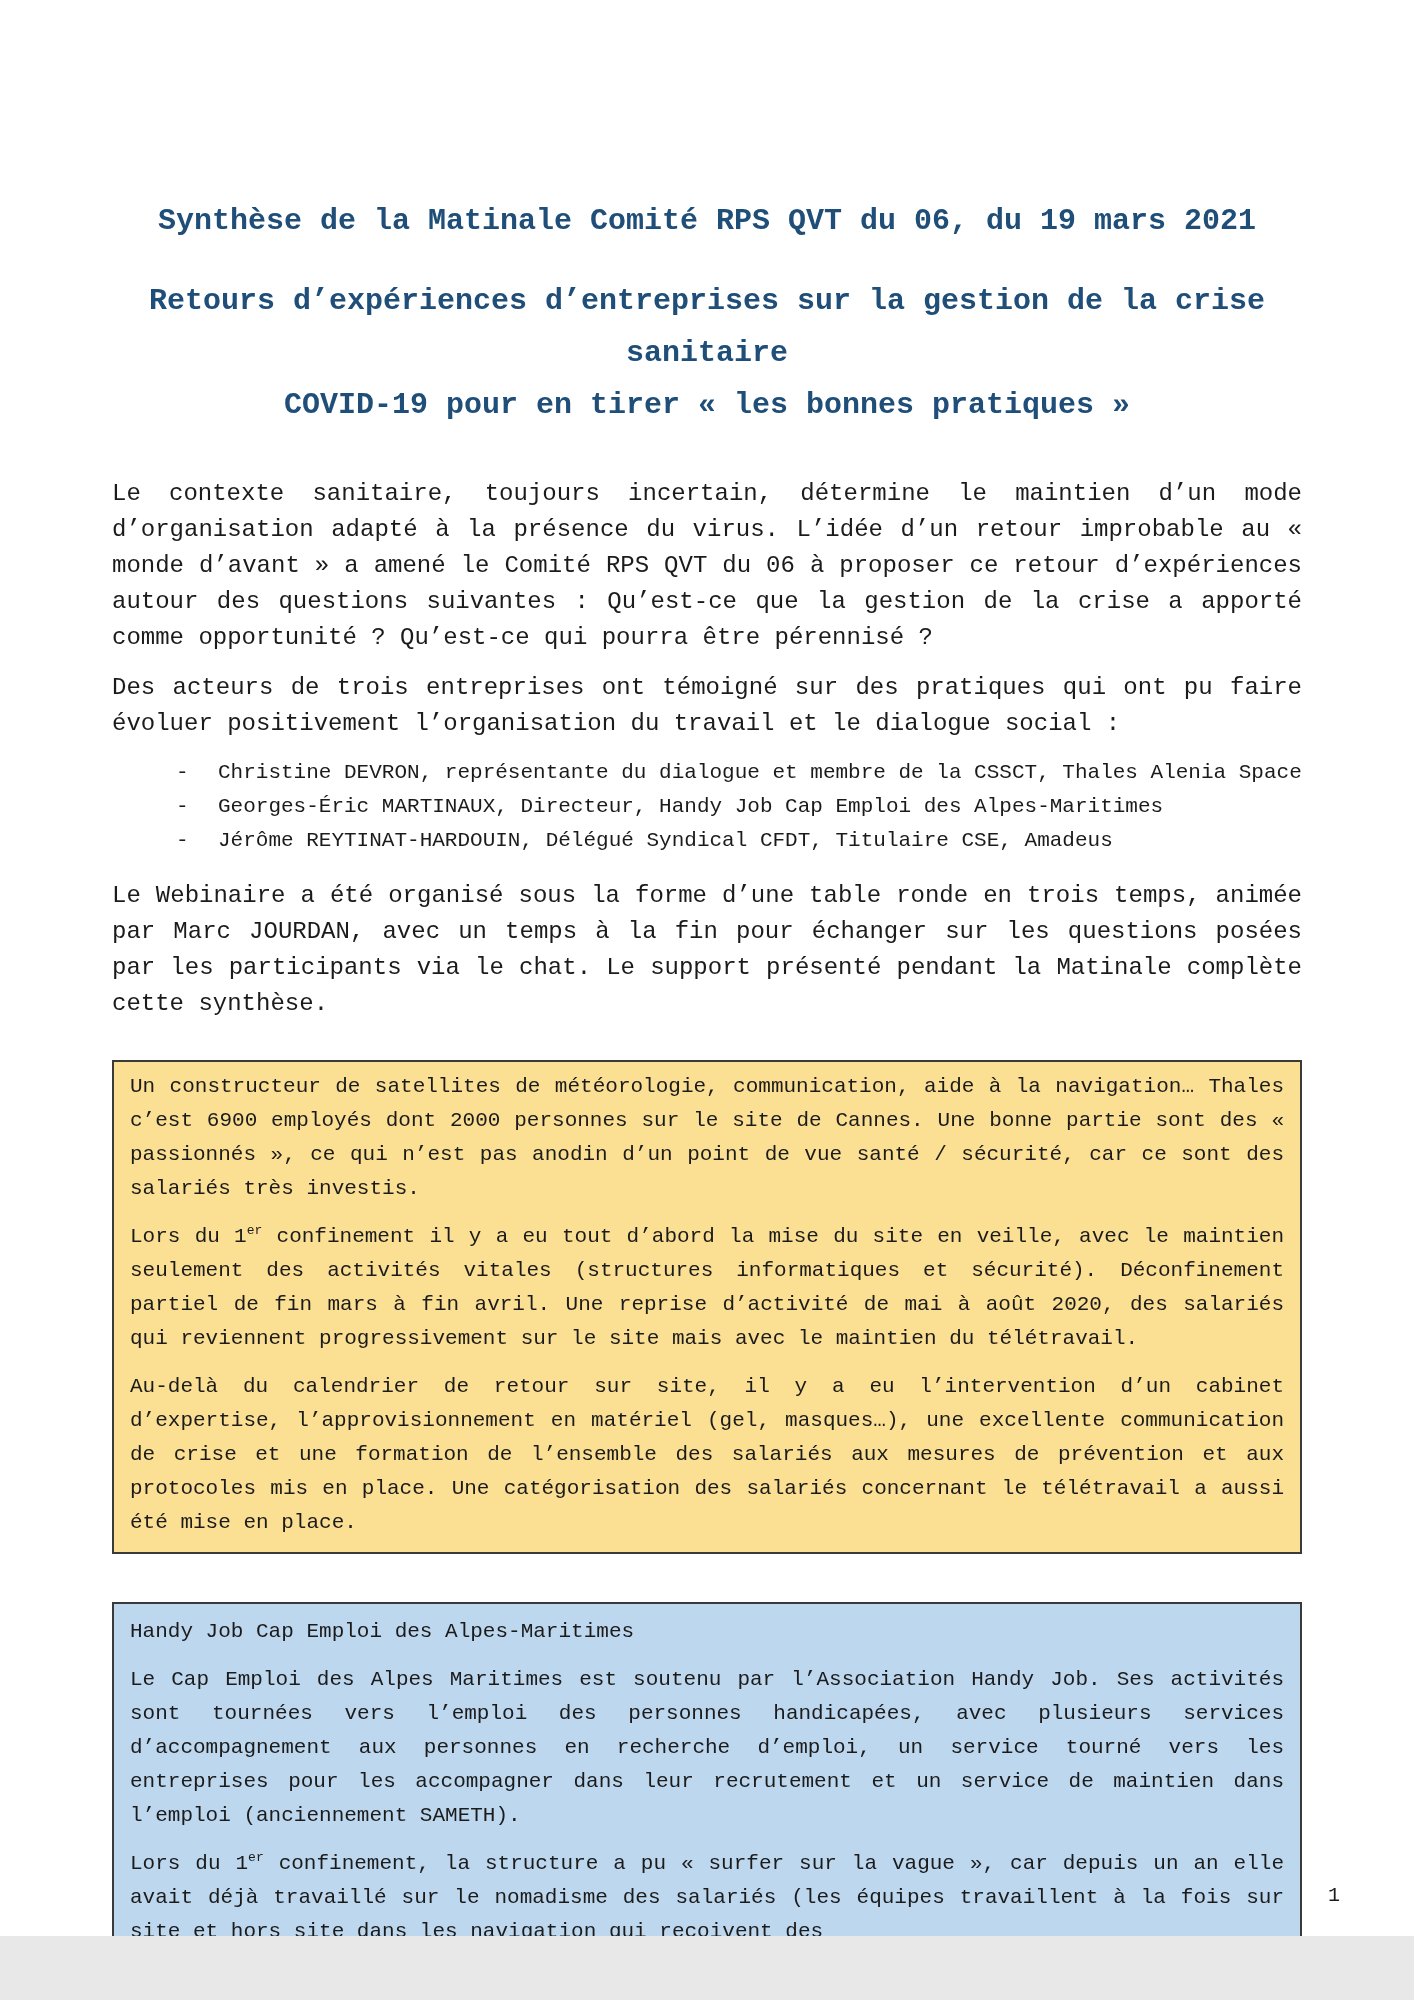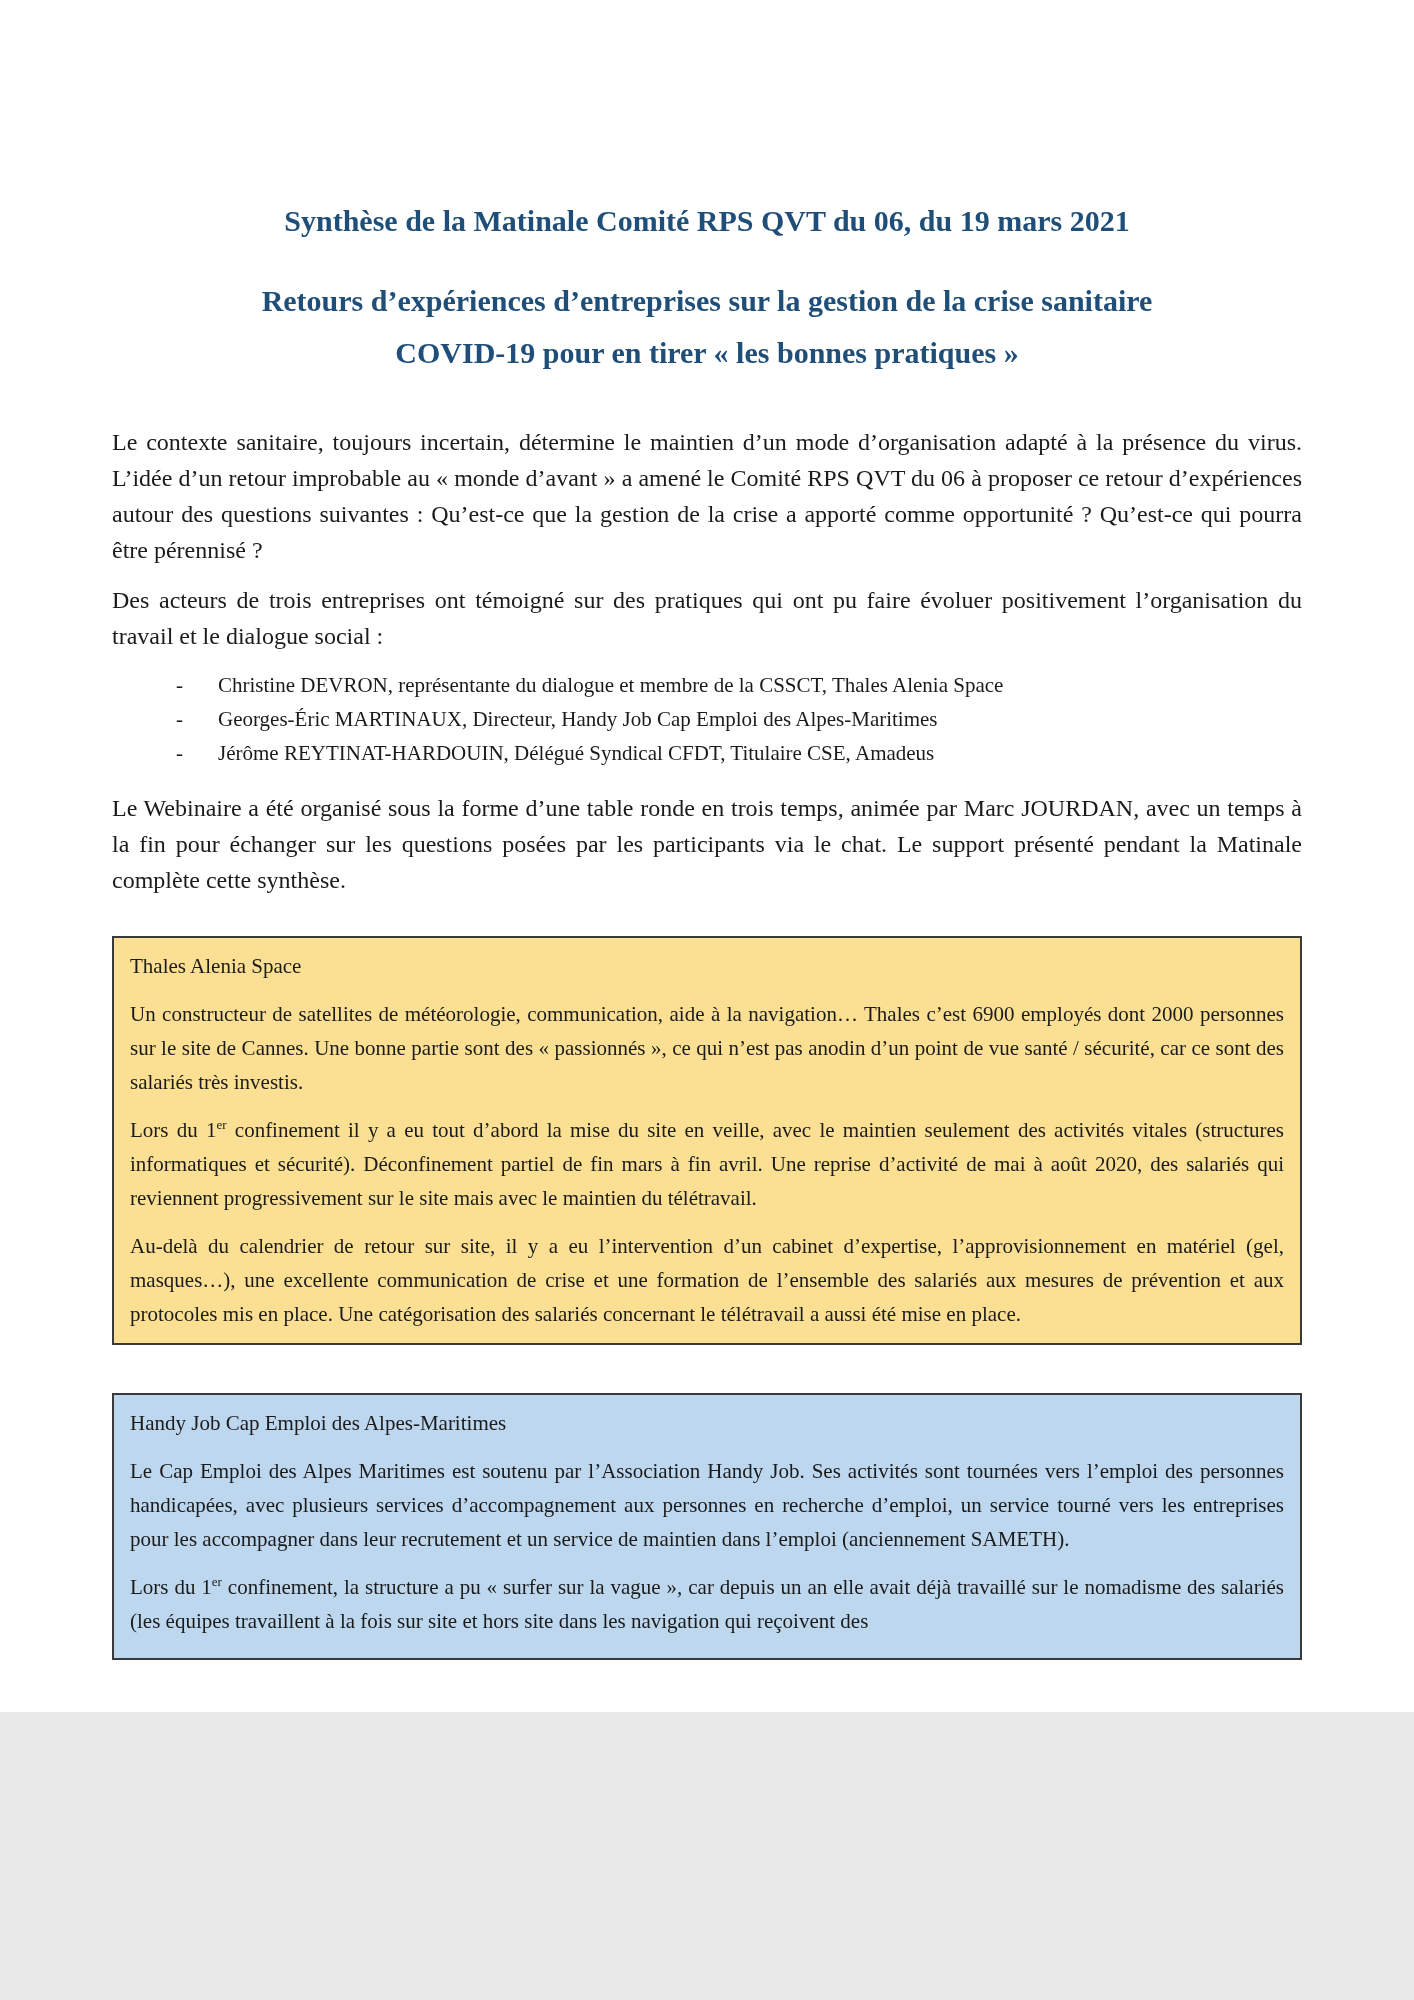--- a/index.html
+++ b/index.html
@@ -1,21 +1,21 @@
 <!DOCTYPE html>
 <html lang="fr"><head>
 <meta charset="utf-8">
 <style>
   html,body { margin:0; padding:0; background:#e8e8e8; }
   .page {
     position:relative;
-    width:1414px; height:1712px;
+    width:1414px; height:1936px;
     margin:0 auto;
     background:#ffffff;
-    font-family:Liberation Serif, serif;
+    font-family:Liberation Mono, monospace;
     color:#1b1b1b;
     overflow:hidden;
   }
   .content {
     position:absolute;
     left:112px; top:0;
     width:1190px;
   }
   .doc-title {
     margin:203px 0 0 0;
@@ -110,21 +110,20 @@
       <li>
         <span class="dash">-</span>
         <span>Jérôme REYTINAT-HARDOUIN, Délégué Syndical CFDT, Titulaire CSE, Amadeus</span>
       </li>
     </ul>
 
     <p class="body">Le Webinaire a été organisé sous la forme d’une table ronde en trois temps, animée par Marc JOURDAN, avec un temps à la fin pour échanger sur les questions posées par les participants via le chat. Le support présenté pendant la Matinale complète cette synthèse.</p>
 
 
     <div class="info-box box-thales">
-      <p class="box-title">Thales Alenia Space</p>
       <p>Un constructeur de satellites de météorologie, communication, aide à la navigation… Thales c’est 6900 employés dont 2000 personnes sur le site de Cannes. Une bonne partie sont des « passionnés », ce qui n’est pas anodin d’un point de vue santé / sécurité, car ce sont des salariés très investis.</p>
       <p><span>Lors du 1</span><sup class="ord">er</sup><span> confinement il y a eu tout d’abord la mise du site en veille, avec le maintien seulement des activités vitales (structures informatiques et sécurité). Déconfinement partiel de fin mars à fin avril. Une reprise d’activité de mai à août 2020, des salariés qui reviennent progressivement sur le site mais avec le maintien du télétravail.</span></p>
       <p>Au-delà du calendrier de retour sur site, il y a eu l’intervention d’un cabinet d’expertise, l’approvisionnement en matériel (gel, masques…), une excellente communication de crise et une formation de l’ensemble des salariés aux mesures de prévention et aux protocoles mis en place. Une catégorisation des salariés concernant le télétravail a aussi été mise en place.</p>
     </div>
 
     <div class="info-box box-handy">
       <p class="box-title">Handy Job Cap Emploi des Alpes-Maritimes</p>
       <p>Le Cap Emploi des Alpes Maritimes est soutenu par l’Association Handy Job. Ses activités sont tournées vers l’emploi des personnes handicapées, avec plusieurs services d’accompagnement aux personnes en recherche d’emploi, un service tourné vers les entreprises pour les accompagner dans leur recrutement et un service de maintien dans l’emploi (anciennement SAMETH).</p>
       <p><span>Lors du 1</span><sup class="ord">er</sup><span> confinement, la structure a pu « surfer sur la vague », car depuis un an elle avait déjà travaillé sur le nomadisme des salariés (les équipes travaillent à la fois sur site et hors site dans les navigation qui reçoivent des</span></p>
     </div>

